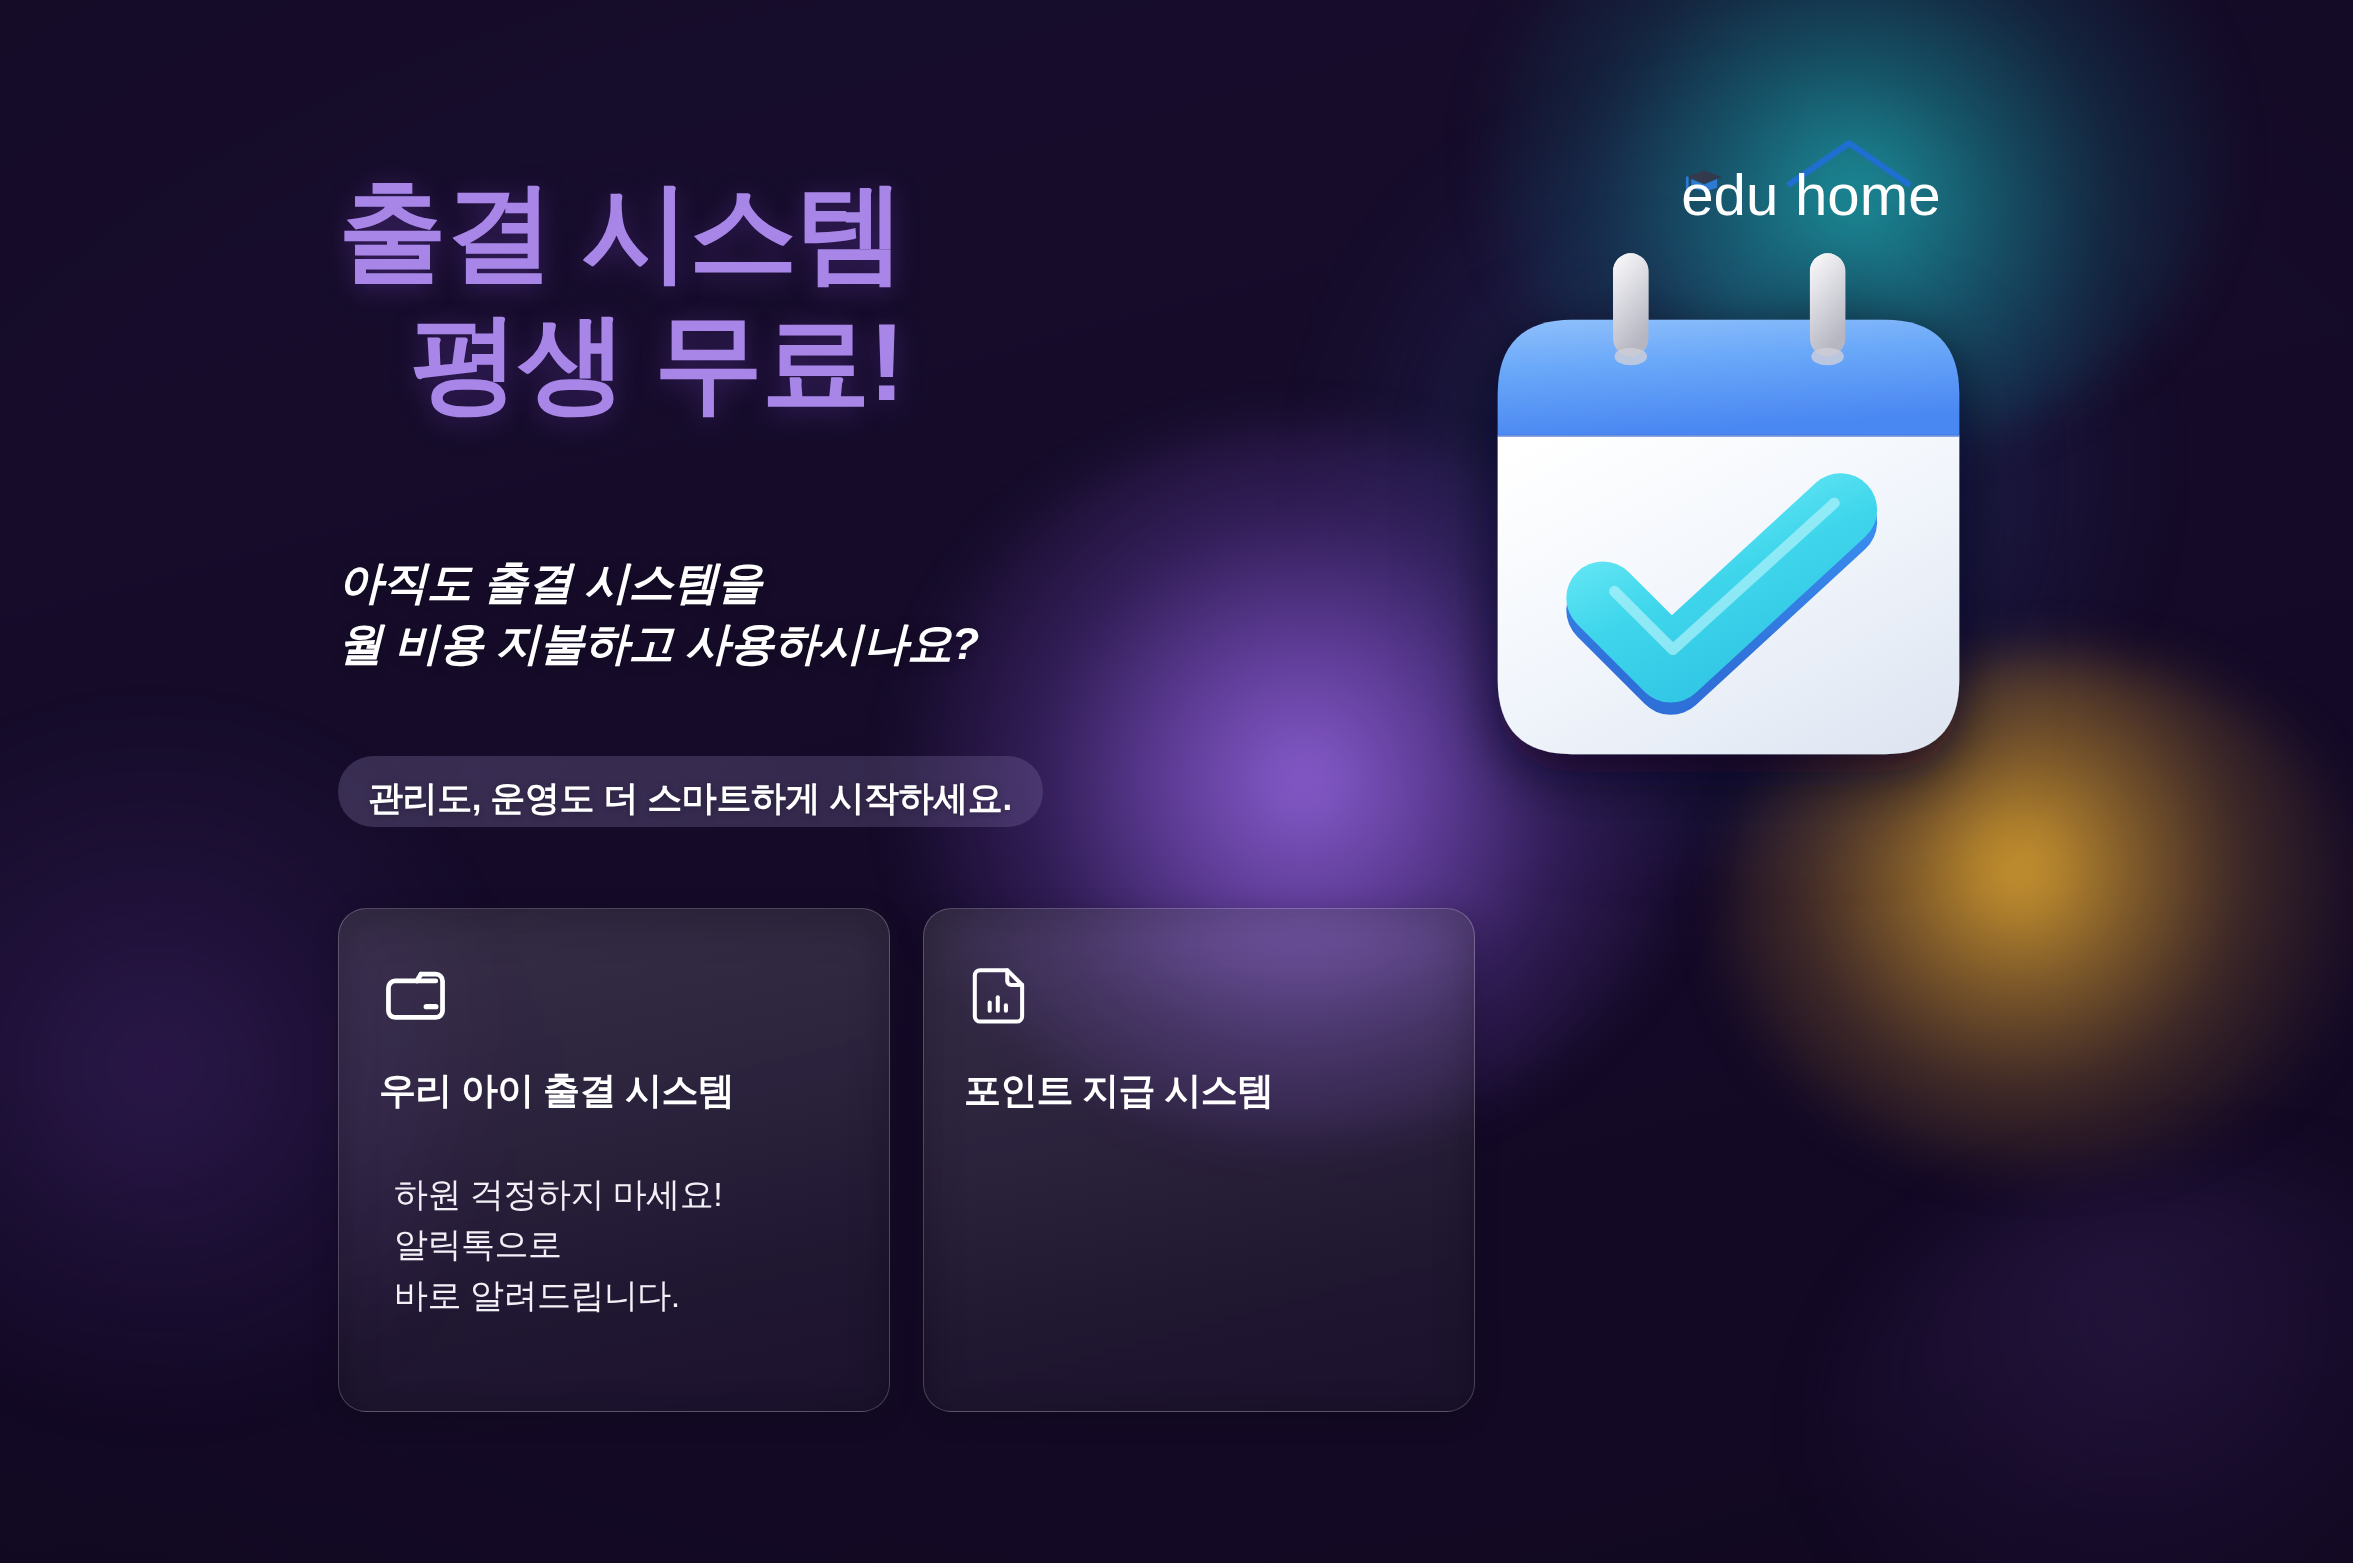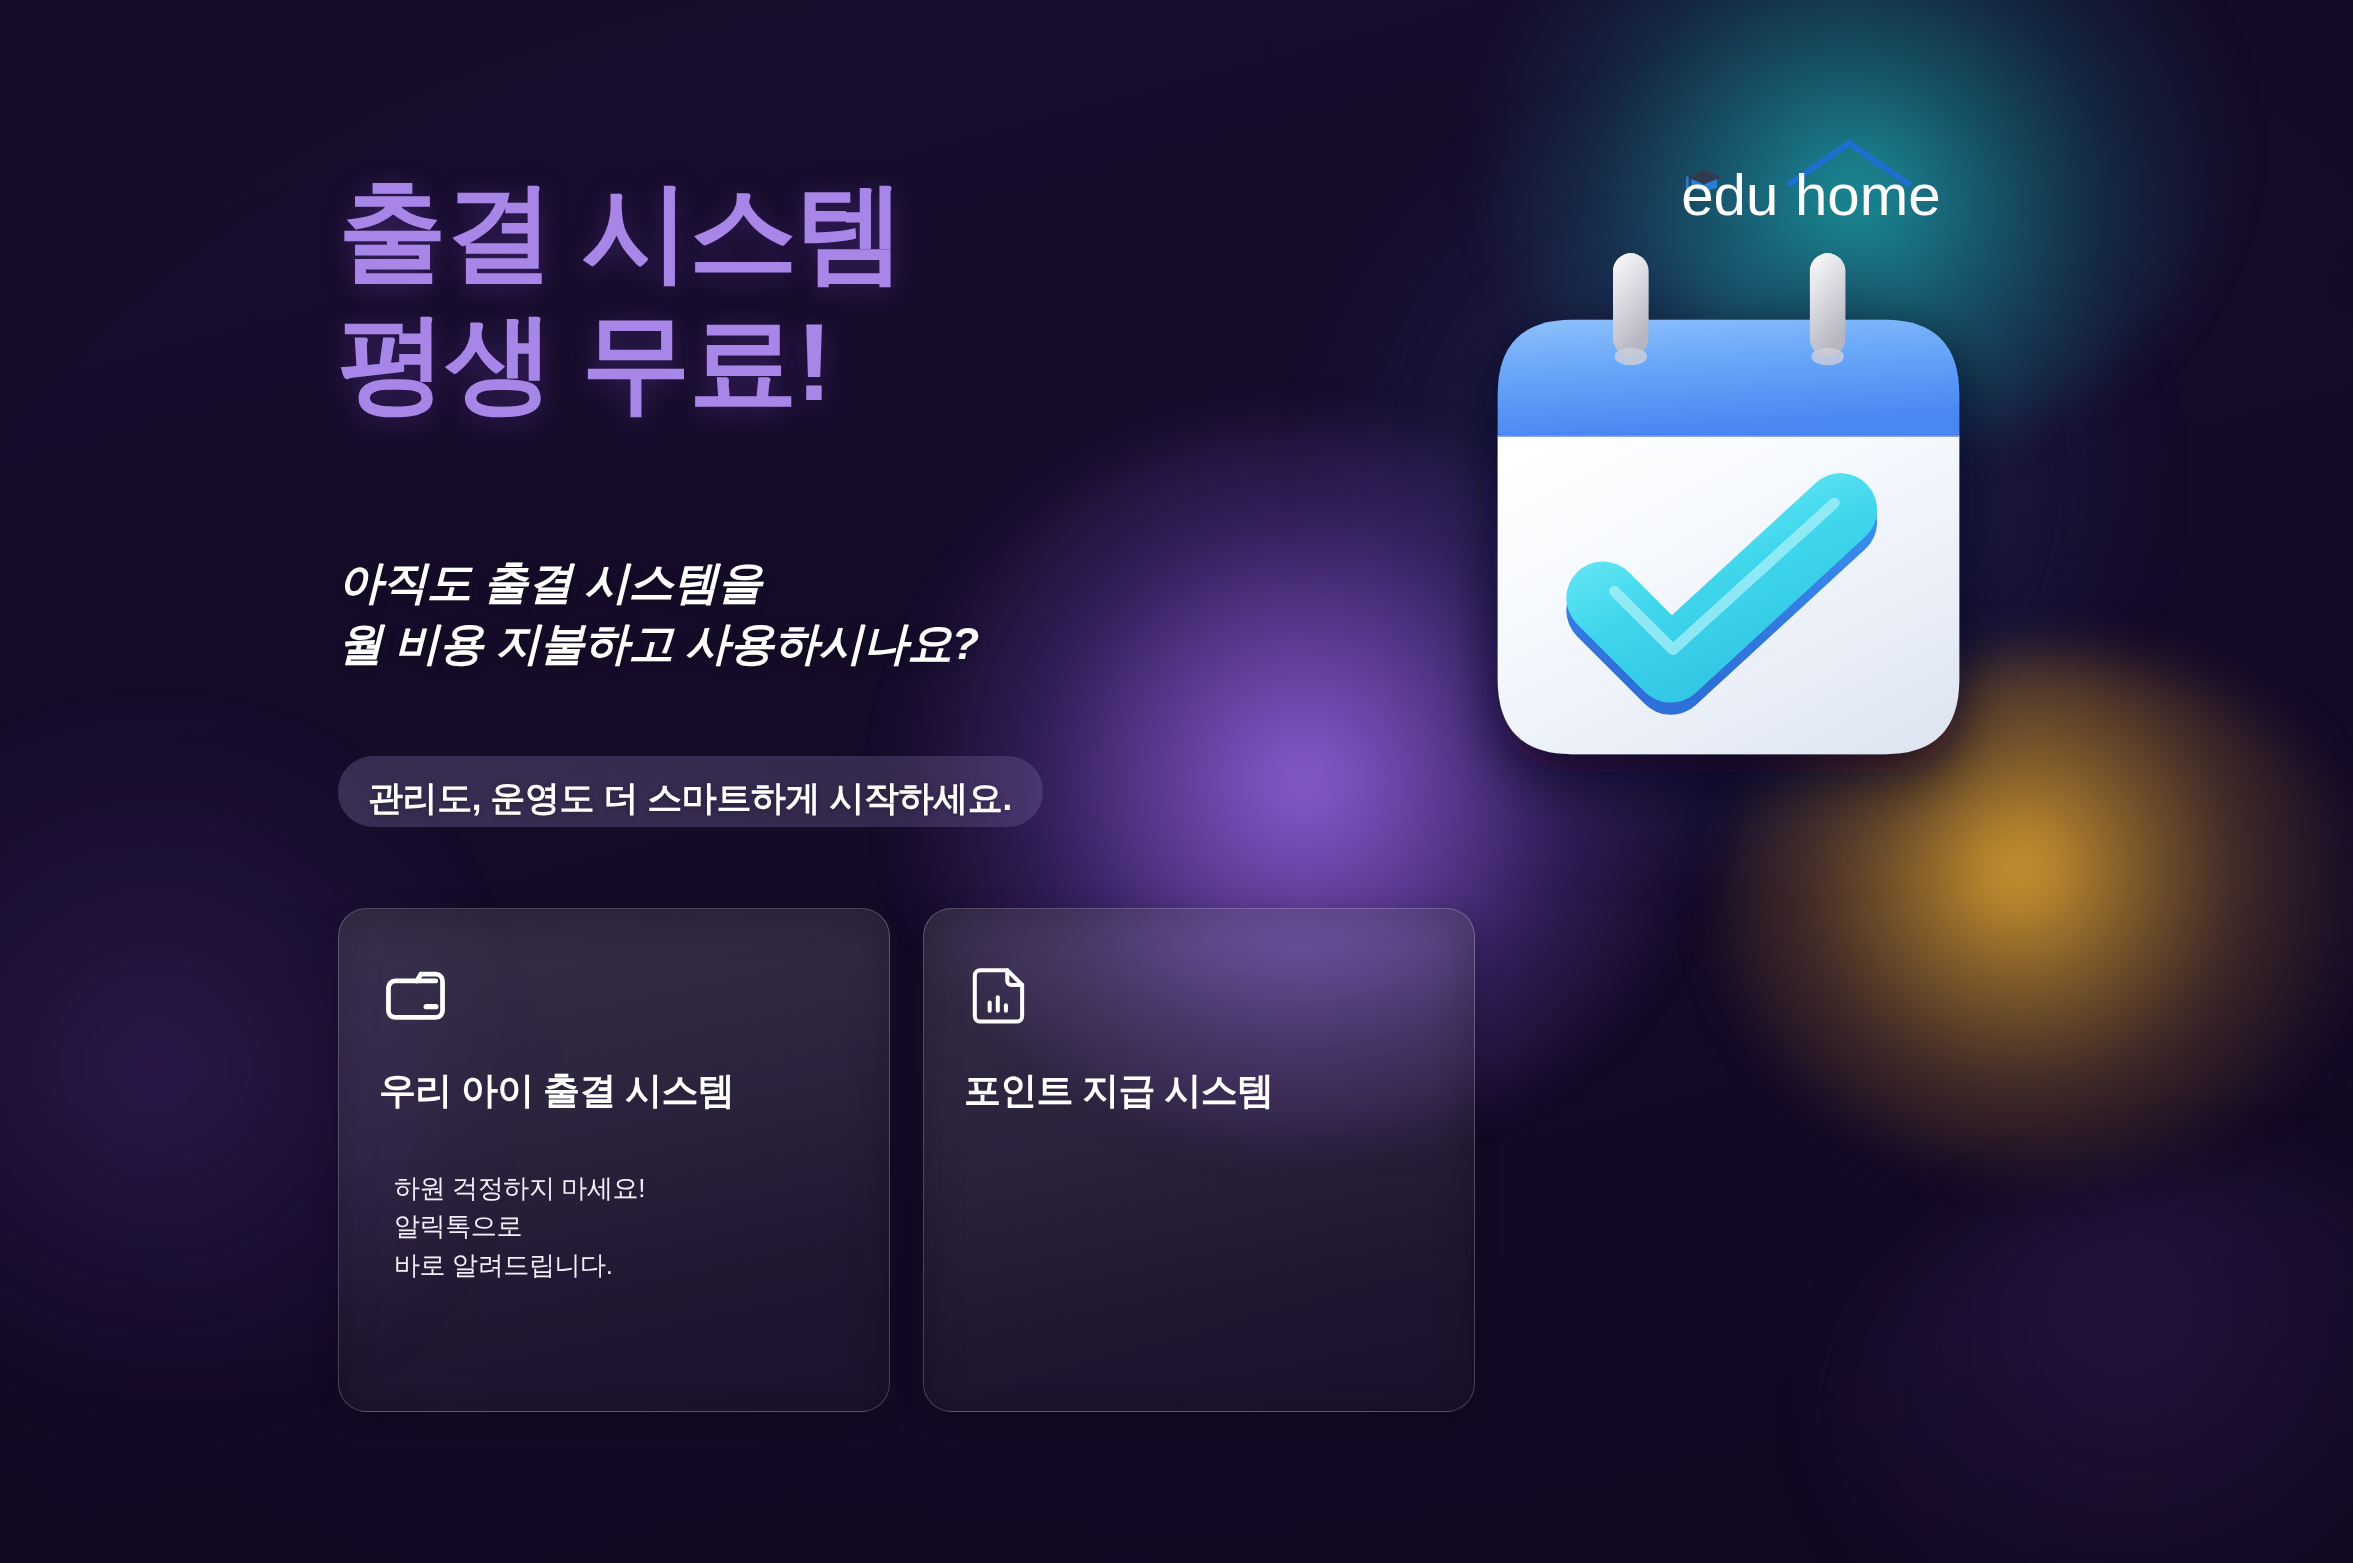--- a/index.html
+++ b/index.html
@@ -93,20 +93,21 @@
 
   .headline{
     position:absolute; left:0; top:166px;
     font-size:109px;
     font-weight:800;
     line-height:1.20;
     letter-spacing:-0.015em;
     color:#a886e7;
     white-space:pre-line;
     text-shadow:0 4.1px 27px rgba(120,70,200,0.35);
+    text-align:right;
   }
 
   .subhead{
     position:absolute; left:0; top:552px;
     font-size:45px;
     font-weight:700;
     font-style:italic;
     line-height:1.36;
     letter-spacing:-0.012em;
     color:#ffffff;
@@ -164,21 +165,21 @@
   .card-icon svg{ width:100%; height:100%; display:block; }
   .card-title{
     font-size:37px;
     font-weight:800;
     letter-spacing:-0.02em;
     color:#ffffff;
     margin-bottom:53px;
     white-space:nowrap;
   }
   .card-body{
-    font-size:26px;
+    font-size:34px;
     font-weight:400;
     line-height:1.48;
     letter-spacing:-0.015em;
     color:#f2f0f6;
     white-space:pre-line;
     padding-left:15px;
   }
 
   
   .logo{

